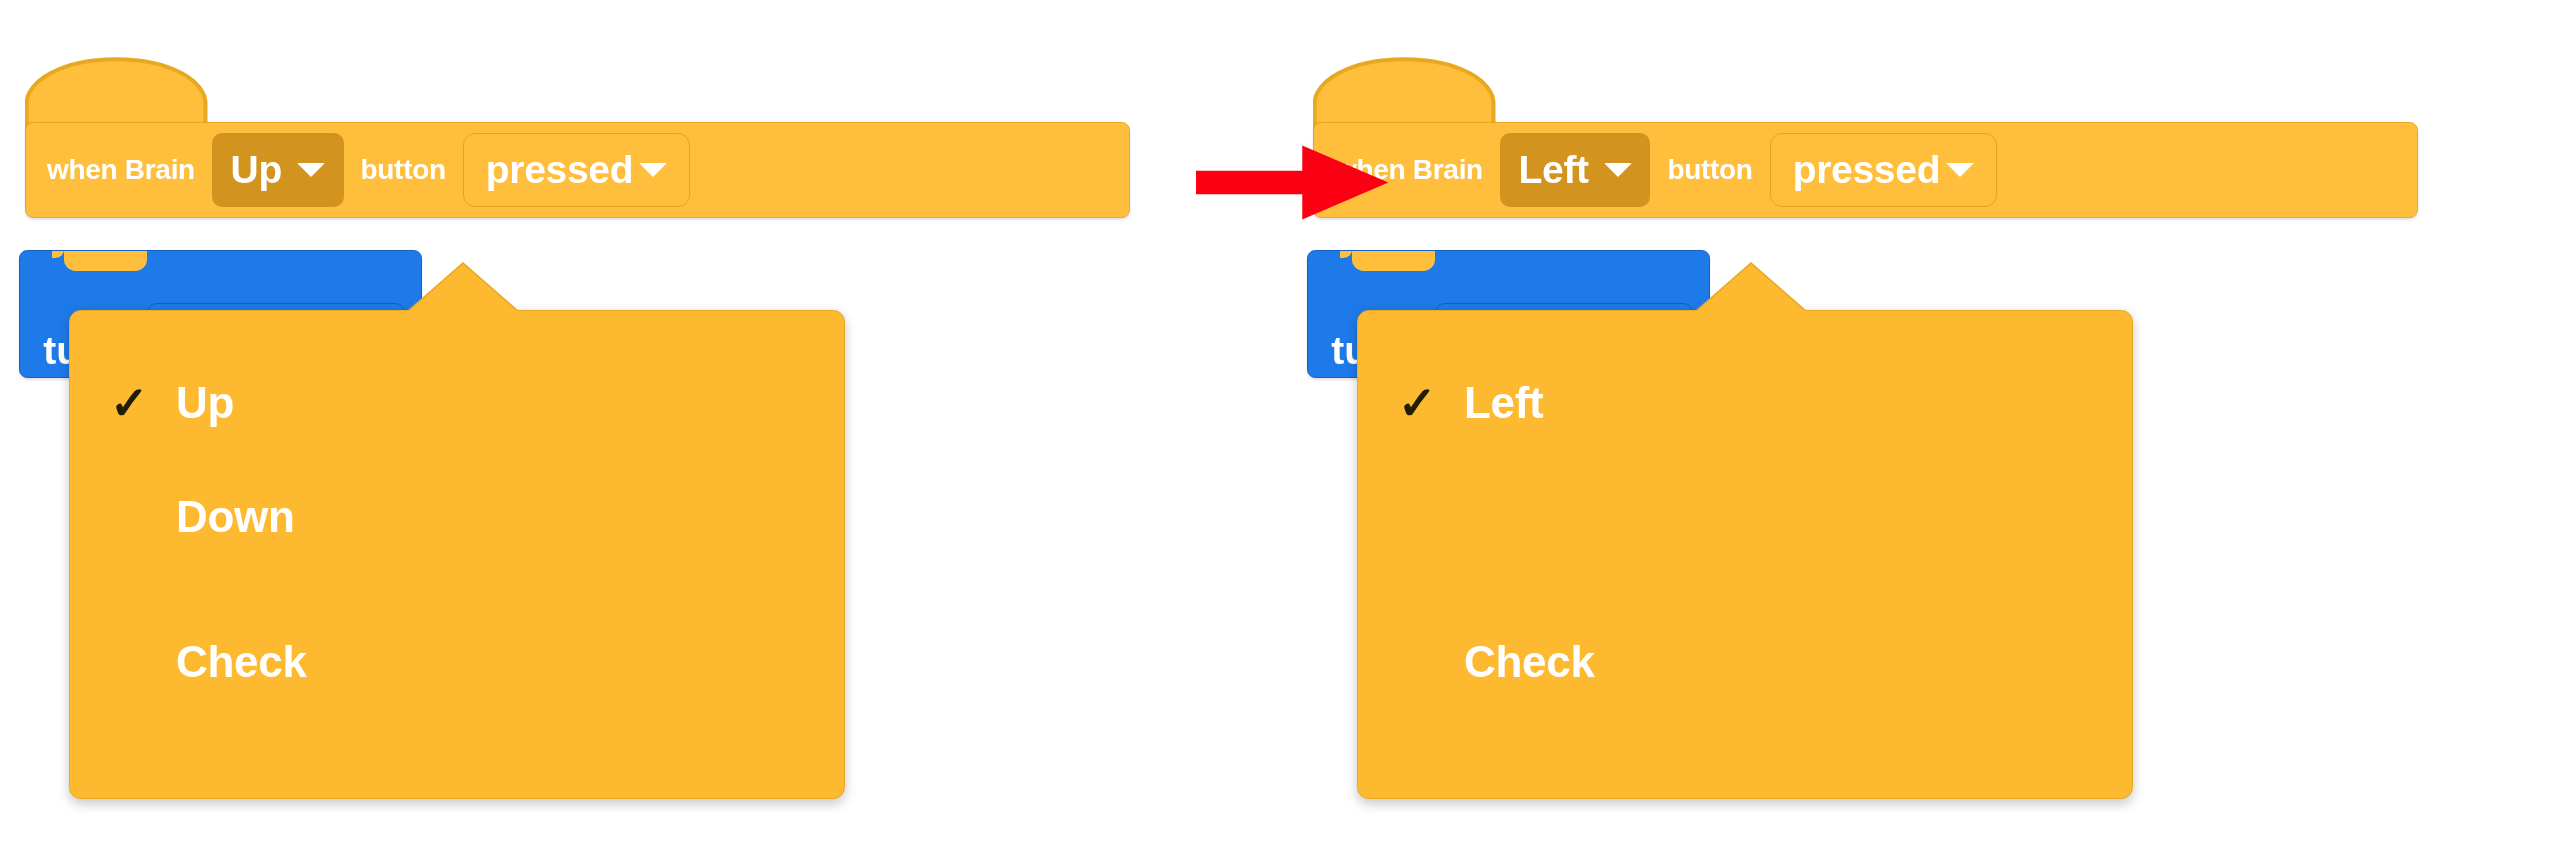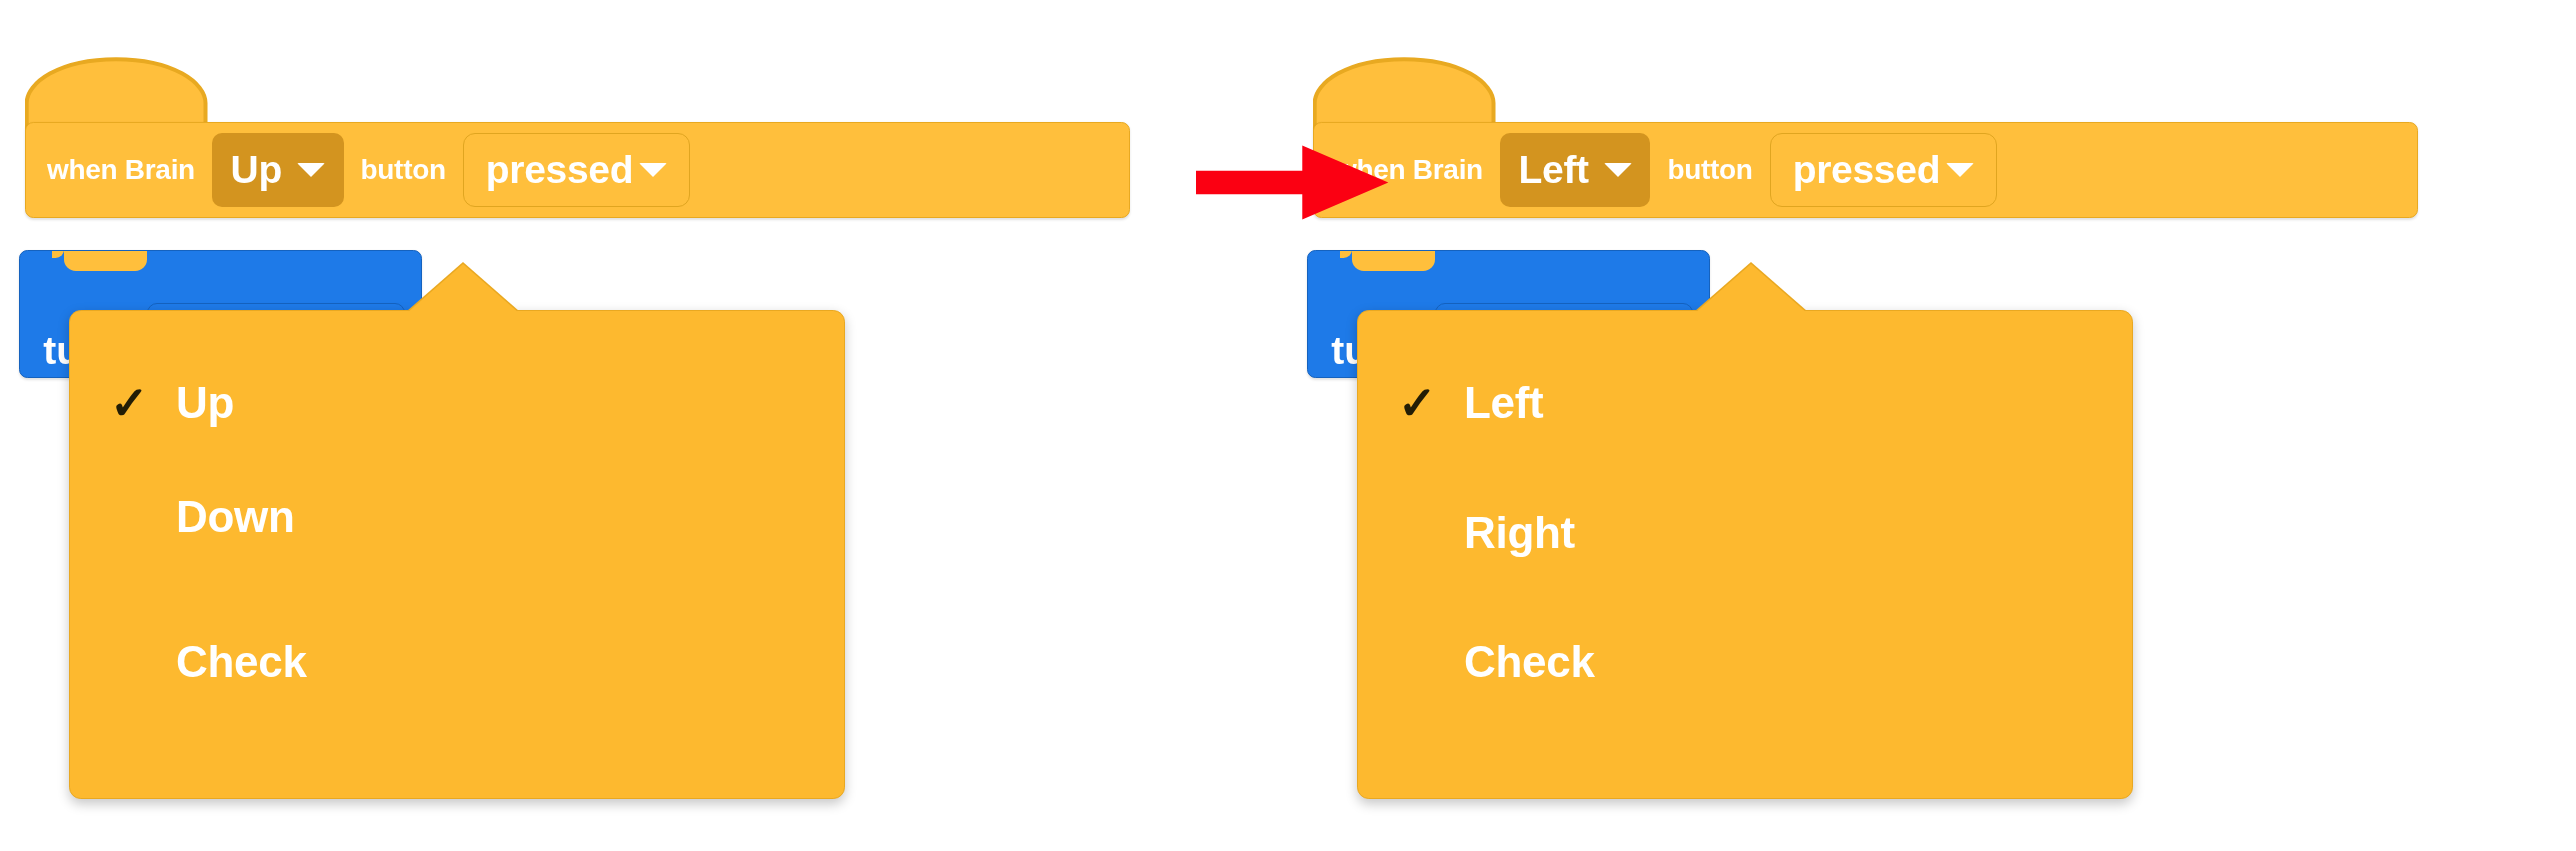--- a/index.html
+++ b/index.html
@@ -281,23 +281,19 @@
       </span>
     </div>
   </div>
 
   <div class="menu">
     <div class="menu-pointer"></div>
     <div class="menu-item" style="top:51px">
       <span class="menu-check">✓</span>
       <span class="menu-label">Left</span>
     </div>
-    <div class="menu-item" style="top:181px">
-      <span class="menu-check"></span>
-      <span class="menu-label">Right</span>
-    </div>
     <div class="menu-item" style="top:310px">
       <span class="menu-check"></span>
       <span class="menu-label">Check</span>
     </div>
   </div>
 </div>
 
 
 </body></html>

